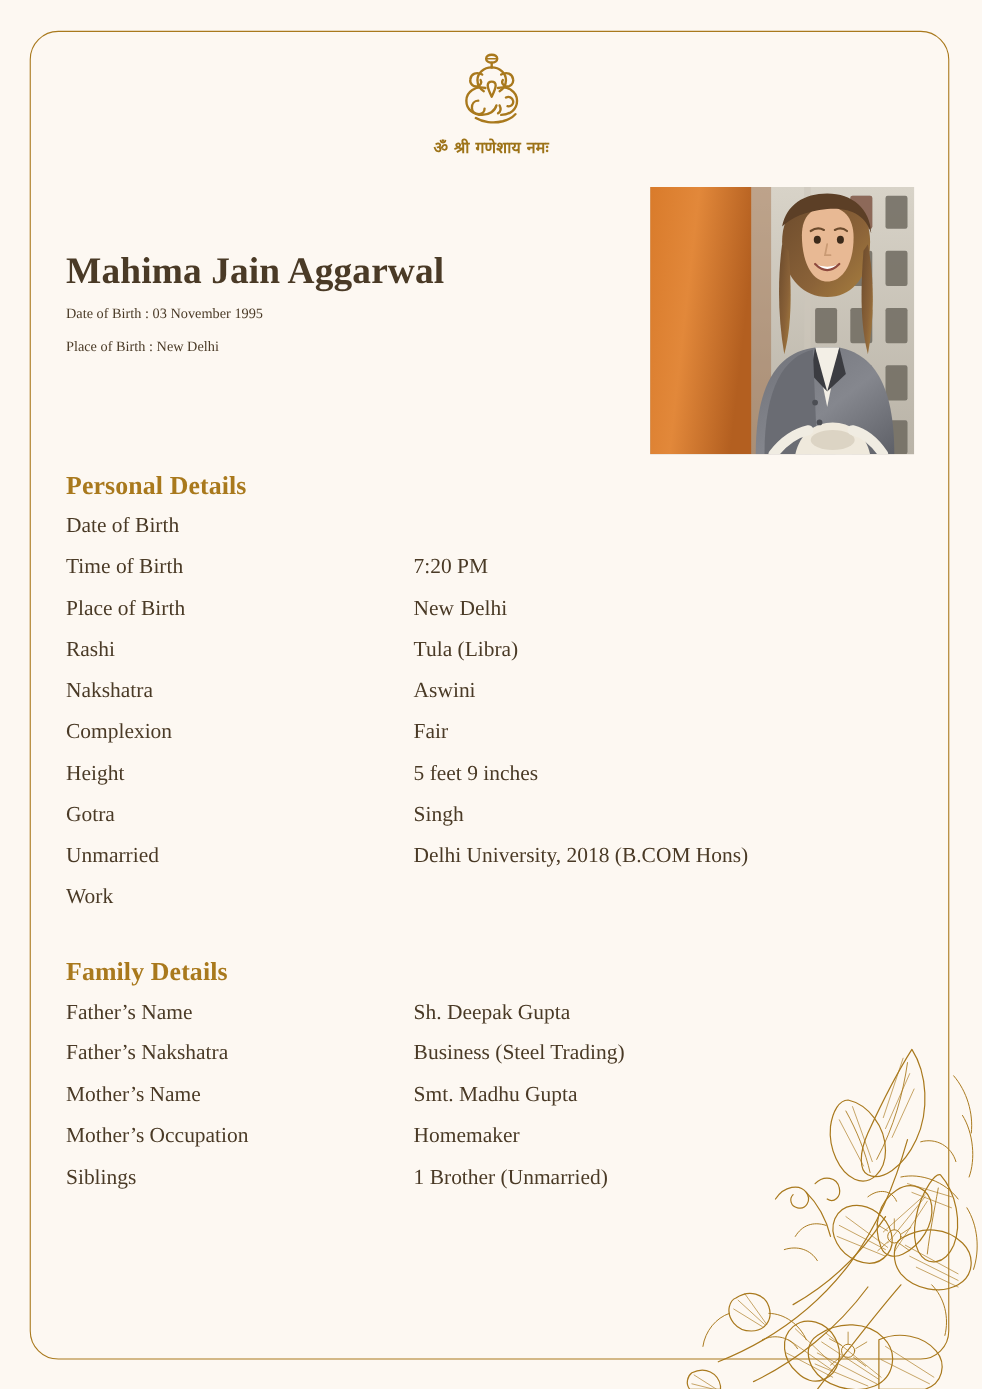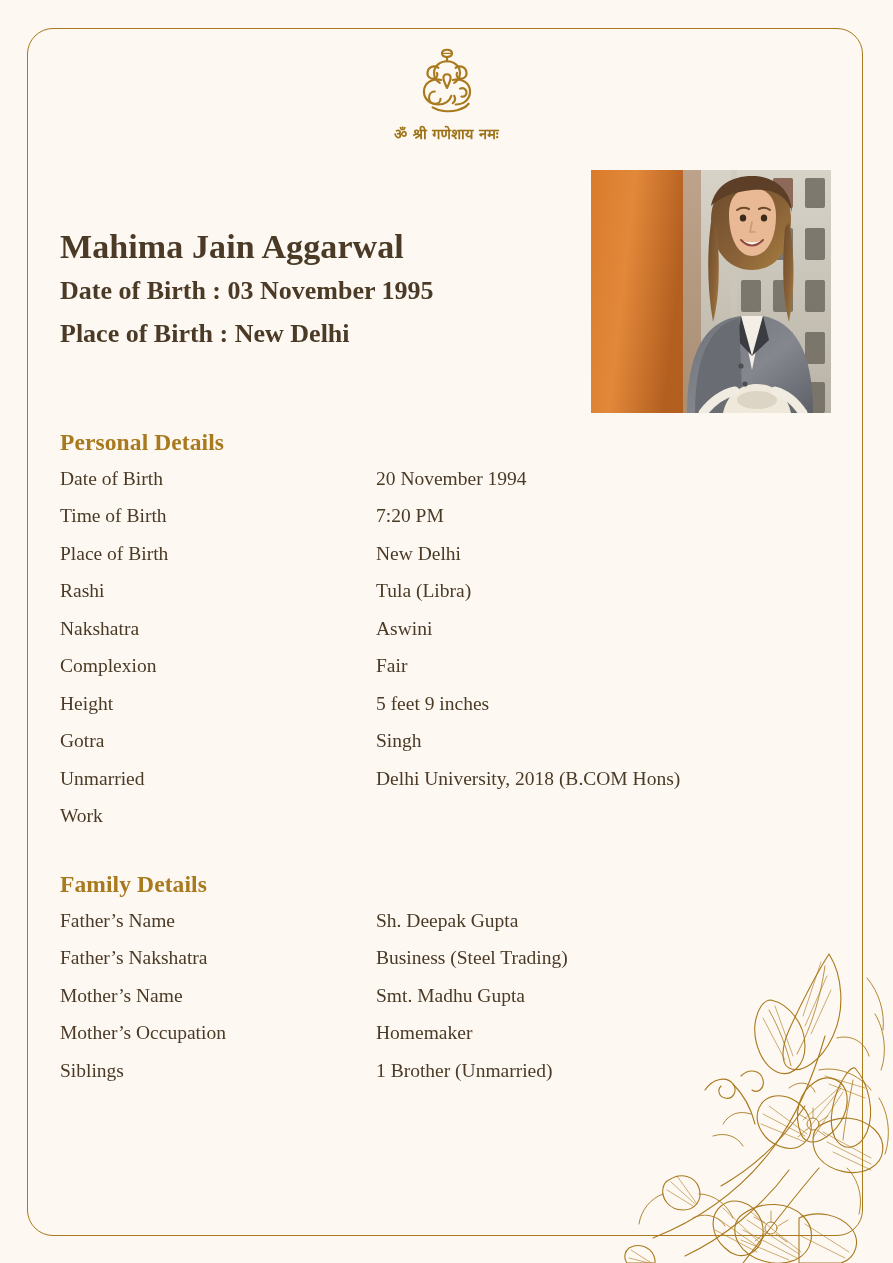--- a/index.html
+++ b/index.html
@@ -81,25 +81,24 @@
   }
   .person-name {
     font-size: 34px;
     font-weight: 700;
     color: #4a3a26;
     letter-spacing: 0.1px;
     margin: 0 0 12px 0;
     line-height: 1.12;
   }
   .identity-line {
-    font-size: 26px;
+    font-size: 13px;
     color: #4a3a26;
     line-height: 1.0;
     margin-bottom: 17px;
-    font-weight: bold;
   }
 
   
   .section {
     position: absolute;
     left: 60px;
     width: 760px;
   }
   .section-personal { top: 430px; }
   .section-family   { top: 872px; }
@@ -253,21 +252,20 @@
     <h1 class="person-name">Mahima Jain Aggarwal</h1>
     <div class="identity-line">Date of Birth : 03 November 1995</div>
     <div class="identity-line">Place of Birth : New Delhi</div>
   </div>
 
   <div class="section section-personal">
     <h2 class="section-title">Personal Details</h2>
 
     <div class="detail-row">
       <div class="detail-label">Date of Birth</div>
-      <div class="detail-value">20 November 1994</div>
     </div>
     <div class="detail-row">
       <div class="detail-label">Time of Birth</div>
       <div class="detail-value">7:20 PM</div>
     </div>
     <div class="detail-row">
       <div class="detail-label">Place of Birth</div>
       <div class="detail-value">New Delhi</div>
     </div>
     <div class="detail-row">

